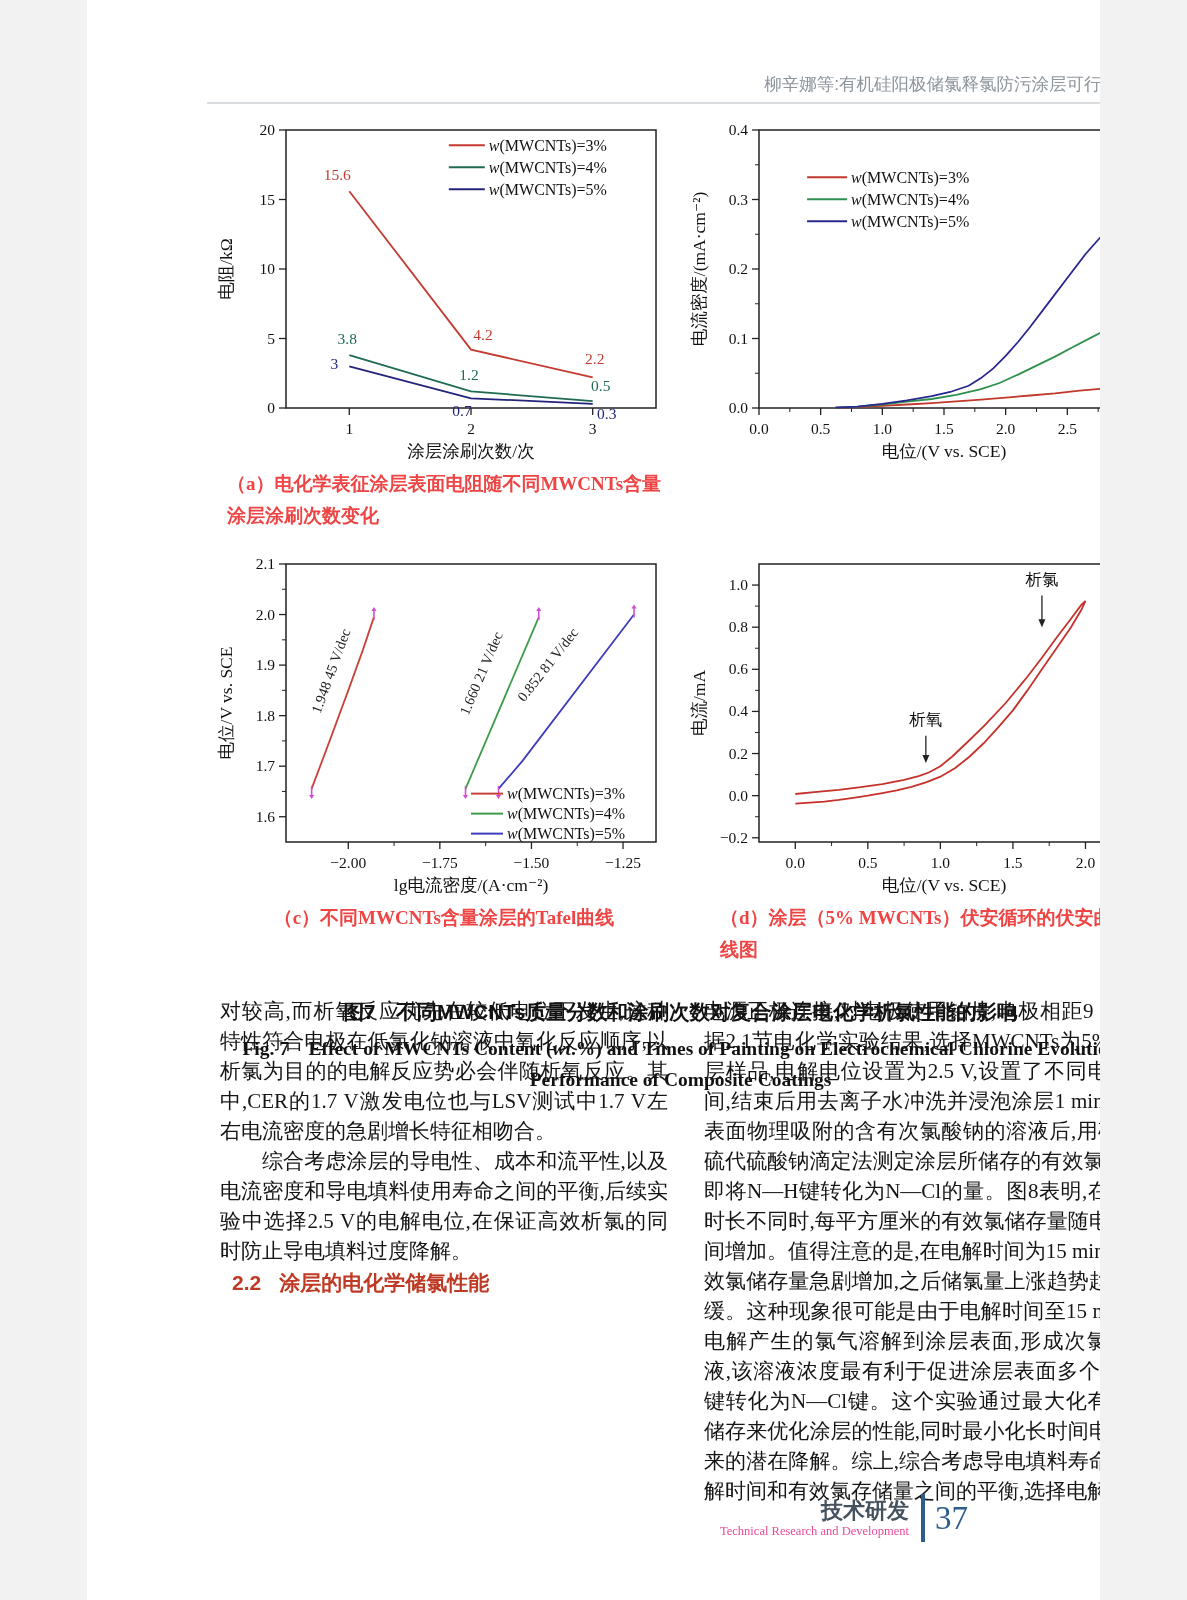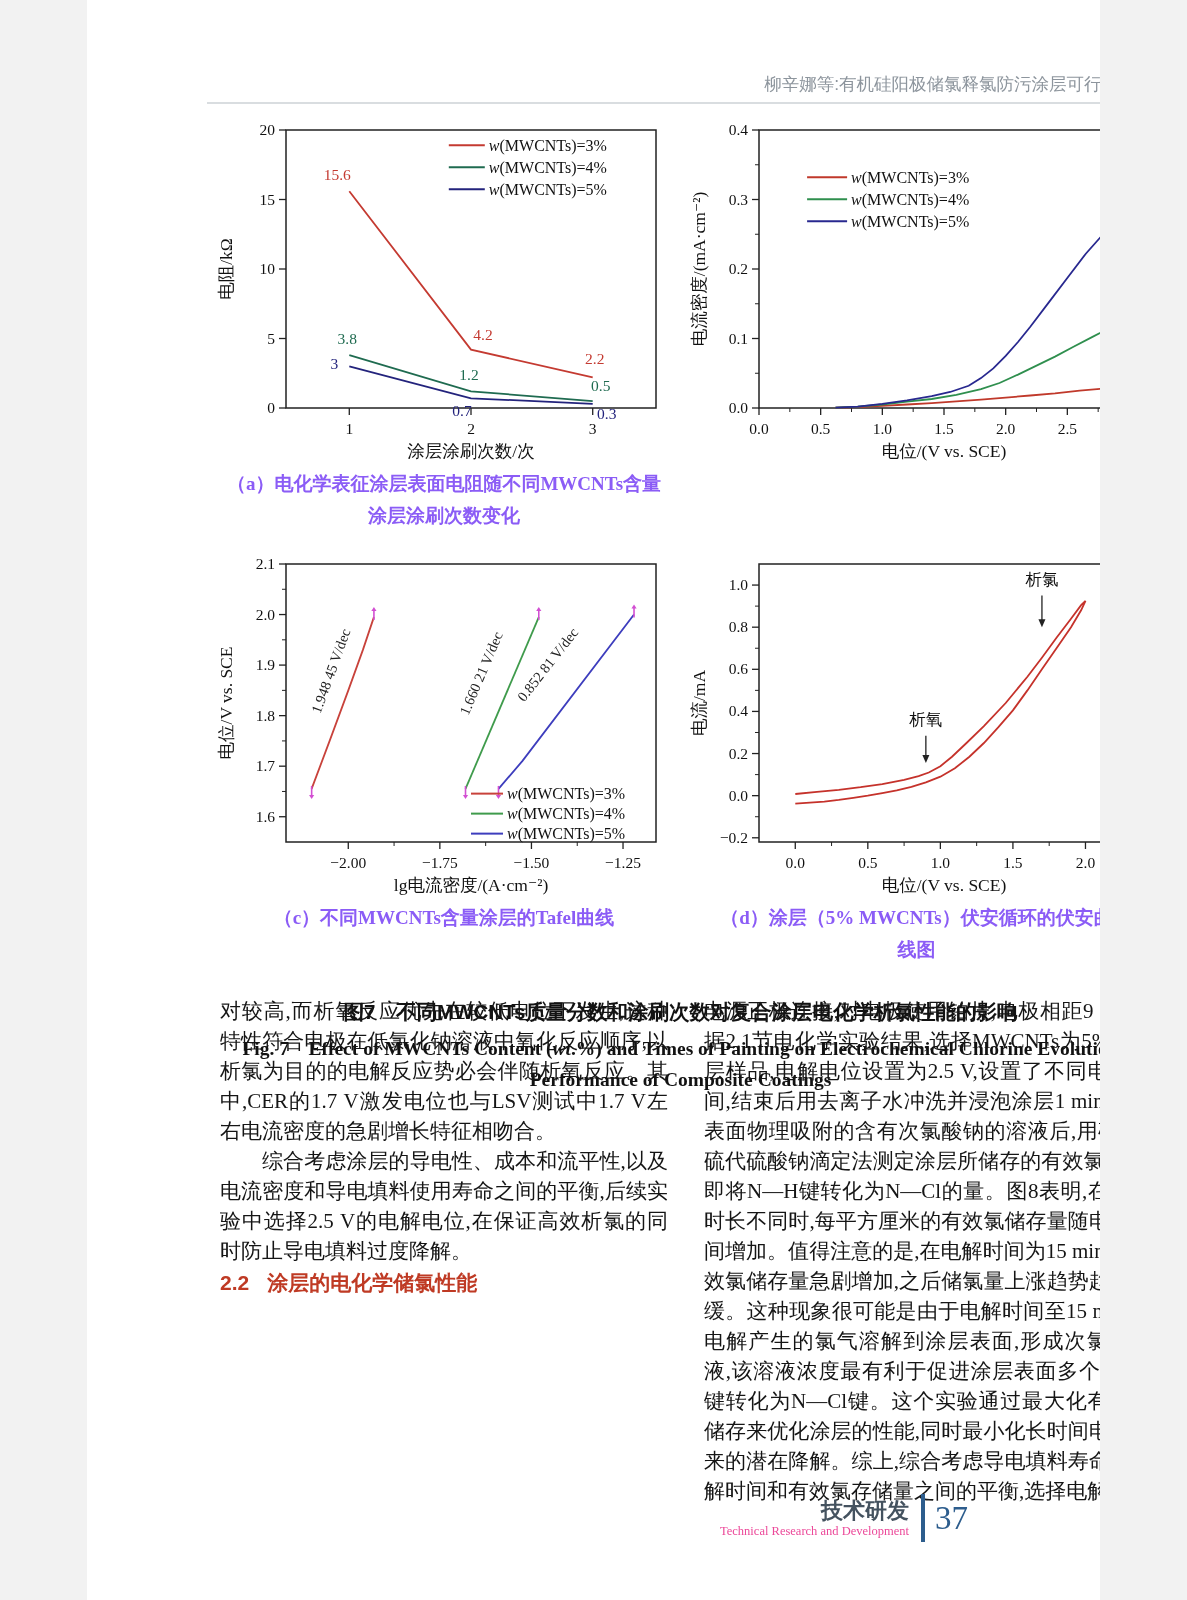--- a/index.html
+++ b/index.html
@@ -5,32 +5,32 @@
   html,body{margin:0;padding:0;background:#f2f2f2;}
   .page{position:relative;width:1013px;height:1600px;background:#ffffff;margin:0 auto;overflow:hidden;
         font-family:"Liberation Serif","DejaVu Serif",serif;color:#151515;}
   
   .running-header{position:absolute;top:72px;left:120px;width:947px;text-align:right;
         font-family:"Liberation Sans","DejaVu Sans",sans-serif;font-size:17.5px;color:#8d959d;}
   .header-rule{position:absolute;top:102px;left:120px;width:947px;border-top:2px solid #d9dde0;}
   
   .charts{position:absolute;top:116px;left:121px;width:945px;display:grid;grid-template-columns:472px 473px;}
   .chart-cell{display:flex;flex-direction:column;align-items:center;}
-  .chart-caption{margin-top:2px;text-align:center;font-size:19px;color:#8b5cf6;font-weight:600;line-height:1.68;}
+  .chart-caption{margin-top:2px;font-size:19px;color:#ef4444;font-weight:600;line-height:1.68;}
   .fig-title{grid-column:1 / span 2;text-align:center;margin-top:16px;}
   .fig-title .zh{font-family:"Liberation Sans","DejaVu Sans",sans-serif;font-weight:700;font-size:20.5px;color:#121212;}
   .fig-title .en{font-weight:700;font-size:19.5px;margin-top:9px;color:#121212;}
   .fig-title .en2{font-weight:700;font-size:19.5px;margin-top:7px;color:#121212;}
   svg{font-family:"Liberation Serif","DejaVu Serif",serif;}
   
   .body-cols{position:absolute;top:996px;left:133px;width:932px;display:flex;gap:36px;}
   .col{width:448px;font-size:21px;line-height:30px;text-align:justify;}
   .col p{margin:0;}
   .indent{text-indent:2em;}
-  .sec-heading{font-family:"Liberation Sans","DejaVu Sans",sans-serif;font-size:21px;font-weight:700;color:#bf3a24;margin:2px 0;}
+  .sec-heading{font-family:"Liberation Sans","DejaVu Sans",sans-serif;font-size:21px;font-weight:700;color:#bf3a24;margin:2px 12px;}
   .sec-heading .num{margin-right:18px;}
   
   .footer{position:absolute;top:1494px;right:132px;display:flex;align-items:center;}
   .footer .labels{text-align:right;}
   .footer .zh{font-family:"Liberation Sans","DejaVu Sans",sans-serif;font-weight:700;font-size:22px;color:#44525f;line-height:1.25;}
   .footer .en{font-size:12.5px;color:#ec4899;}
   .footer .bar{width:4px;height:48px;background:#2d5d8d;margin:0 10px 0 12px;}
   .footer .page-no{font-size:33px;color:#2d5d8d;}
 </style>
 </head>

